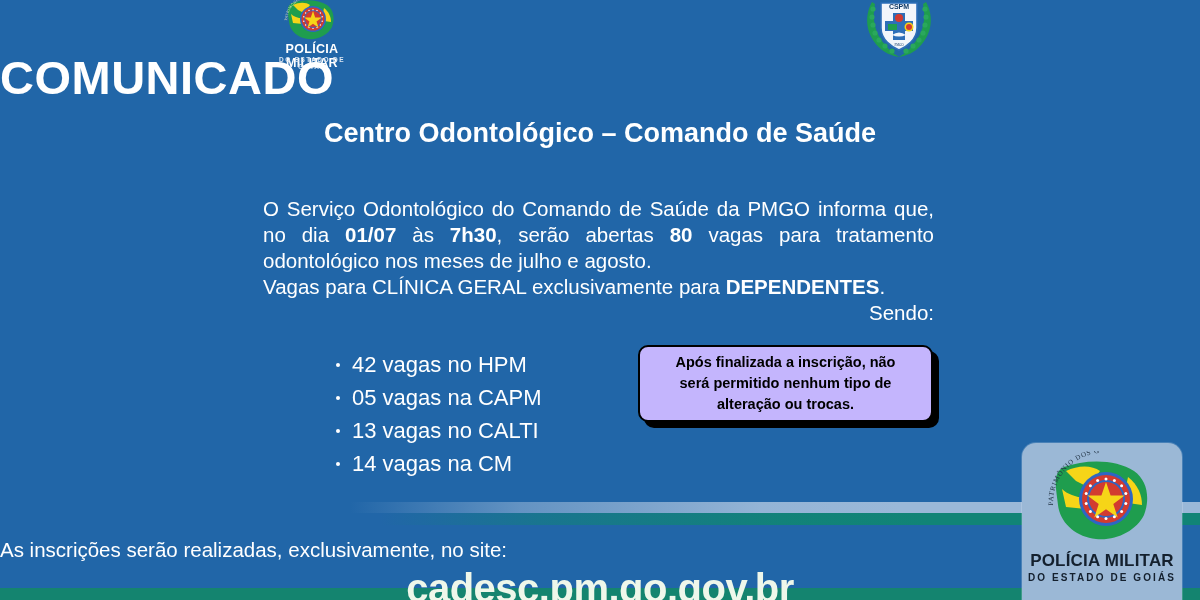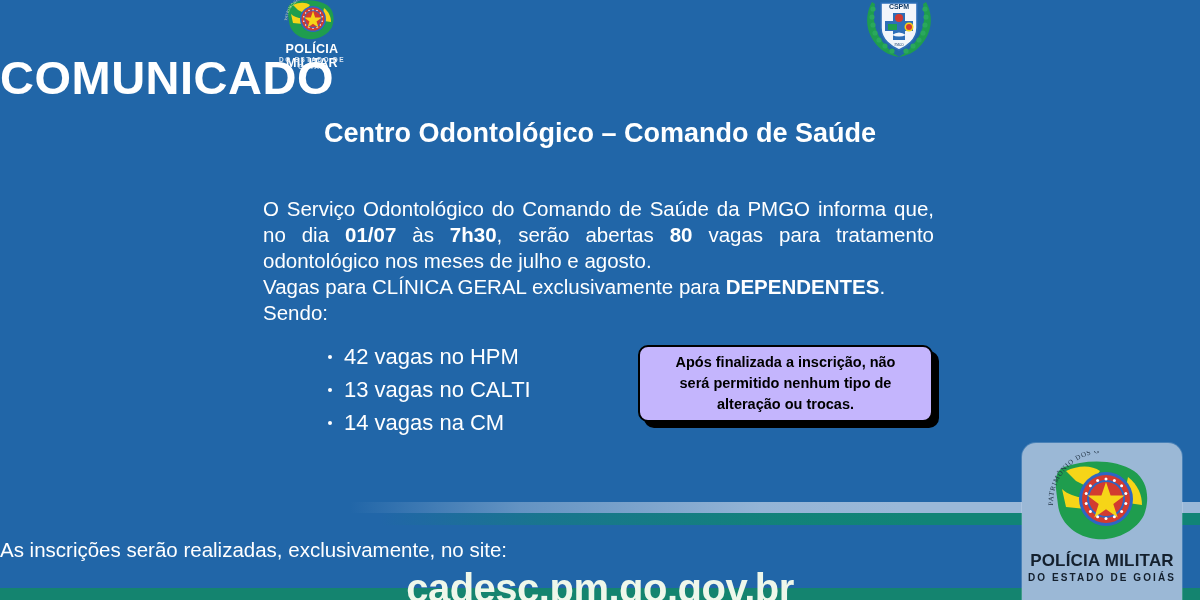--- a/index.html
+++ b/index.html
@@ -101,29 +101,29 @@
     top: 196px;
     width: 671px;
     color: #ffffff;
     font-size: 20.5px;
     line-height: 26px;
   }
   .para-justify {
     text-align: justify;
     text-justify: inter-word;
   }
-  .para-plain { text-align: left; }
+  .para-plain { text-align: right; }
   .b { font-weight: bold; margin-top: 12px; }
 
   
   .vaga-list {
     position: absolute;
     left: 318px;
     top: 332px;
-    margin: 8px;
+    margin: 16px;
     padding: 0;
     list-style: none;
     color: #ffffff;
     font-size: 22px;
     line-height: 33px;
   }
   .vaga-list li {
     position: relative;
     padding-left: 18px;
     white-space: nowrap;
@@ -357,20 +357,21 @@
       <span>O Serviço Odontológico do Comando de Saúde da PMGO informa que, no dia </span><span class="b">01/07</span><span> às </span><span class="b">7h30</span><span>, serão abertas </span><span class="b">80</span><span> vagas para tratamento odontológico nos meses de julho e agosto.</span>
     </div>
     <div class="para-justify">
       <span>Vagas para CLÍNICA GERAL exclusivamente para </span><span class="b">DEPENDENTES</span><span>.</span>
     </div>
     <div class="para-plain">Sendo:</div>
   </div>
 
   <ul class="vaga-list">
     <li>42 vagas no HPM</li>
+    <li>05 vagas na CAPM</li>
     <li>13 vagas no CALTI</li>
     <li>14 vagas na CM</li>
   </ul>
 
   <div class="callout-wrap">
     <div class="callout-shadow"></div>
     <div class="callout-box">
       <div class="callout-text">
         <span>Após finalizada a inscrição, não</span><br>
         <span>será permitido nenhum tipo de</span><br>

